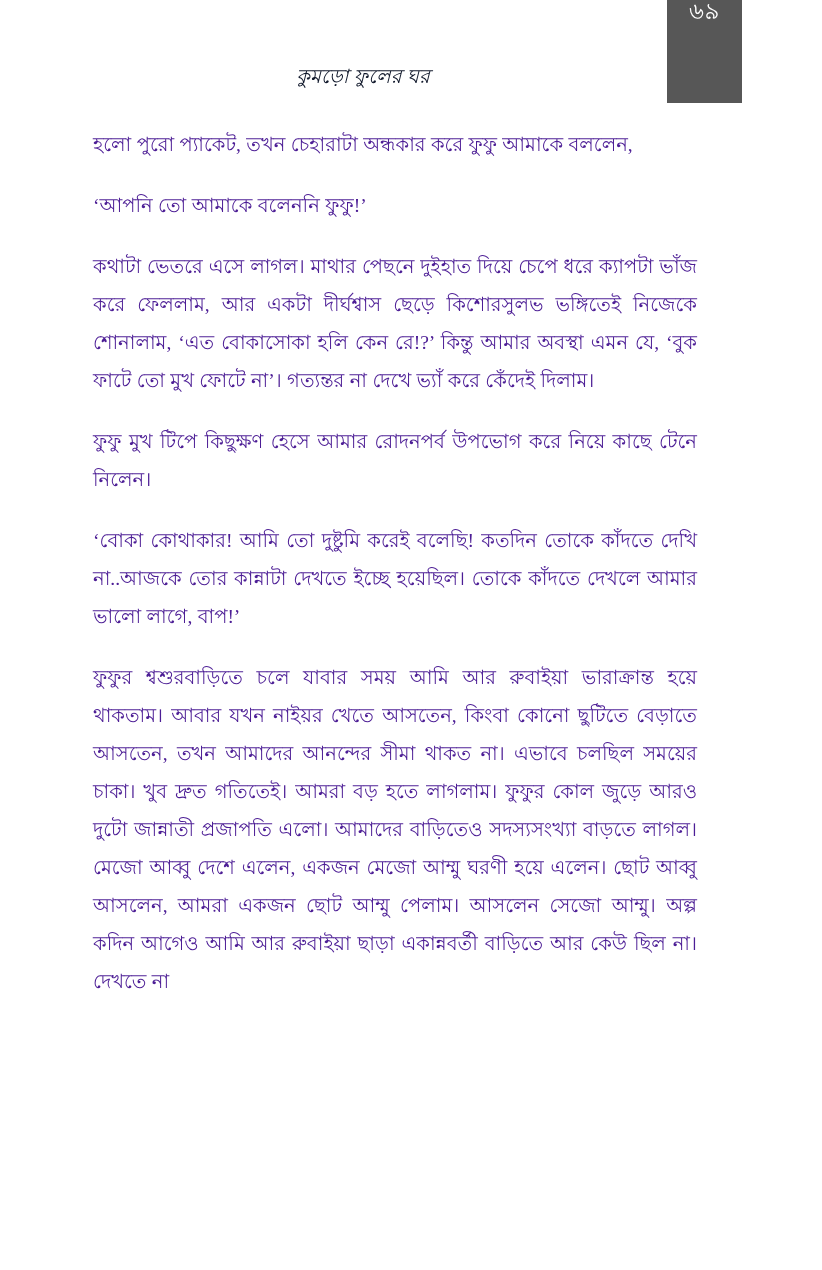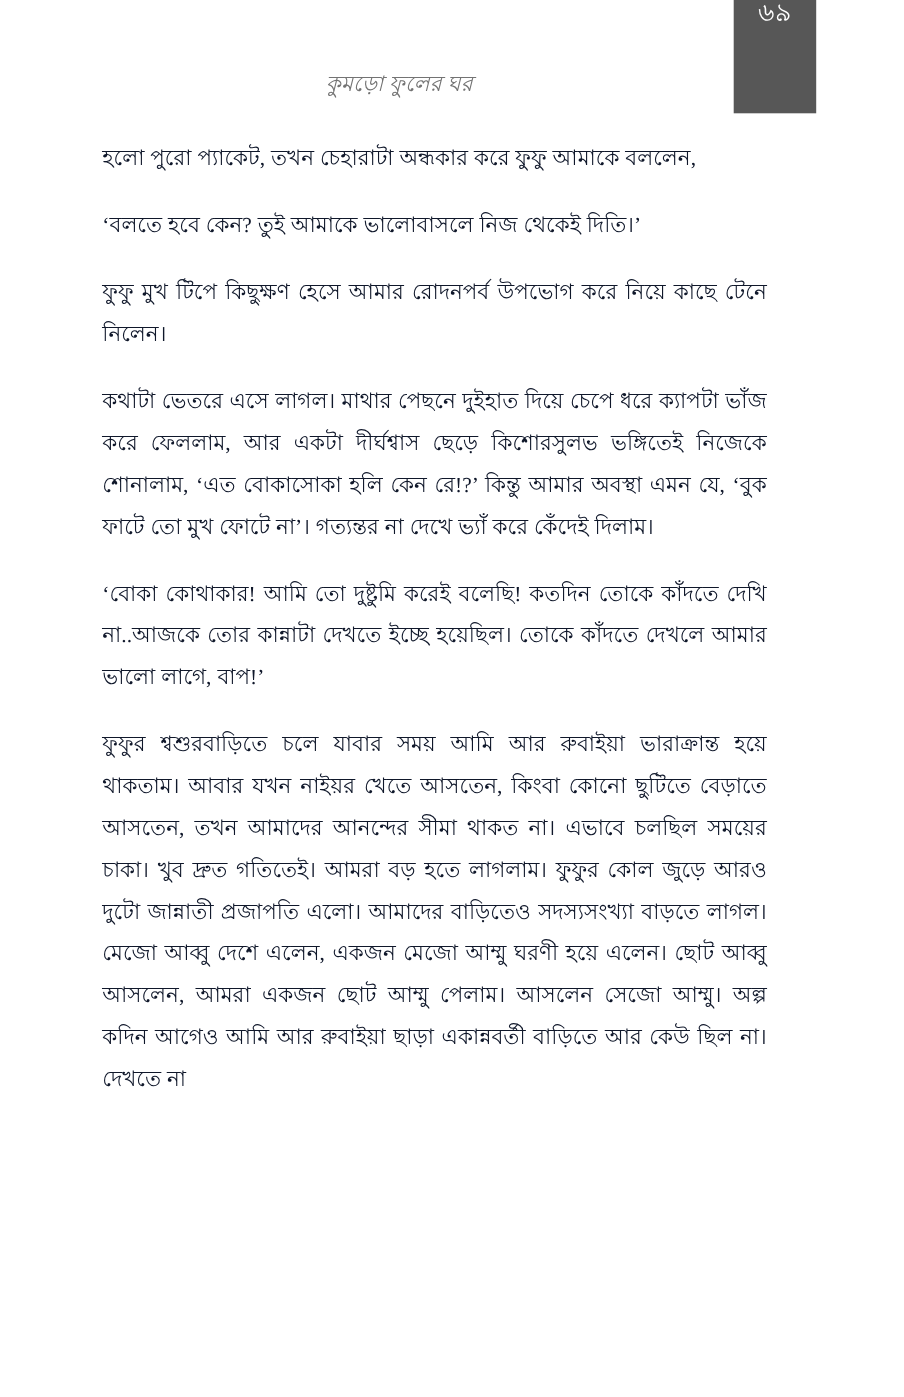--- a/index.html
+++ b/index.html
@@ -44,39 +44,39 @@
 
   
   .running-header {
     position: absolute;
     top: 62px;
     left: 93px;
     width: 540px;
     text-align: center;
     font-style: italic;
     font-size: 19.5px;
-    color: #737373;
+    color: #0f172a;
     letter-spacing: 0.2px;
     white-space: nowrap;
   }
 
   
   .text-block {
     position: absolute;
     top: 126px;
     left: 93px;
     width: 620px;
   }
   .para {
     margin: 0 16px 23px 0;
     font-size: 19.5px;
     line-height: 38px;
     text-align: justify;
     text-justify: inter-word;
-    color: #0f172a;
+    color: #4c1d95;
     word-spacing: 0.5px;
   }
   .para:last-child {
     margin-bottom: 0;
   }
   
   .para.no-justify {
     text-align: left;
   }
 </style>
@@ -86,20 +86,20 @@
 <div class="page">
 
   <div class="page-number-tab">
     <span class="num">৬৯</span>
   </div>
 
   <div class="running-header">কুমড়ো ফুলের ঘর</div>
 
   <div class="text-block">
     <p class="para no-justify">হলো পুরো প্যাকেট, তখন চেহারাটা অন্ধকার করে ফুফু আমাকে বললেন,</p>
-    <p class="para no-justify">‘বলতে হবে কেন? তুই আমাকে ভালোবাসলে নিজ থেকেই দিতি।’</p>
+    <p class="para no-justify">‘আপনি তো আমাকে বলেননি ফুফু!’</p>
+    <p class="para">কথাটা ভেতরে এসে লাগল। মাথার পেছনে দুইহাত দিয়ে চেপে ধরে ক্যাপটা ভাঁজ করে ফেললাম, আর একটা দীর্ঘশ্বাস ছেড়ে কিশোরসুলভ ভঙ্গিতেই নিজেকে শোনালাম, ‘এত বোকাসোকা হলি কেন রে!?’ কিন্তু আমার অবস্থা এমন যে, ‘বুক ফাটে তো মুখ ফোটে না’। গত্যন্তর না দেখে ভ্যাঁ করে কেঁদেই দিলাম।</p>
     <p class="para">ফুফু মুখ টিপে কিছুক্ষণ হেসে আমার রোদনপর্ব উপভোগ করে নিয়ে কাছে টেনে নিলেন।</p>
-    <p class="para">কথাটা ভেতরে এসে লাগল। মাথার পেছনে দুইহাত দিয়ে চেপে ধরে ক্যাপটা ভাঁজ করে ফেললাম, আর একটা দীর্ঘশ্বাস ছেড়ে কিশোরসুলভ ভঙ্গিতেই নিজেকে শোনালাম, ‘এত বোকাসোকা হলি কেন রে!?’ কিন্তু আমার অবস্থা এমন যে, ‘বুক ফাটে তো মুখ ফোটে না’। গত্যন্তর না দেখে ভ্যাঁ করে কেঁদেই দিলাম।</p>
     <p class="para">‘বোকা কোথাকার! আমি তো দুষ্টুমি করেই বলেছি! কতদিন তোকে কাঁদতে দেখি না..আজকে তোর কান্নাটা দেখতে ইচ্ছে হয়েছিল। তোকে কাঁদতে দেখলে আমার ভালো লাগে, বাপ!’</p>
     <p class="para">ফুফুর শ্বশুরবাড়িতে চলে যাবার সময় আমি আর রুবাইয়া ভারাক্রান্ত হয়ে থাকতাম। আবার যখন নাইয়র খেতে আসতেন, কিংবা কোনো ছুটিতে বেড়াতে আসতেন, তখন আমাদের আনন্দের সীমা থাকত না। এভাবে চলছিল সময়ের চাকা। খুব দ্রুত গতিতেই। আমরা বড় হতে লাগলাম। ফুফুর কোল জুড়ে আরও দুটো জান্নাতী প্রজাপতি এলো। আমাদের বাড়িতেও সদস্যসংখ্যা বাড়তে লাগল। মেজো আব্বু দেশে এলেন, একজন মেজো আম্মু ঘরণী হয়ে এলেন। ছোট আব্বু আসলেন, আমরা একজন ছোট আম্মু পেলাম। আসলেন সেজো আম্মু। অল্প কদিন আগেও আমি আর রুবাইয়া ছাড়া একান্নবর্তী বাড়িতে আর কেউ ছিল না। দেখতে না</p>
   </div>
 
 </div>
 
 </body></html>

